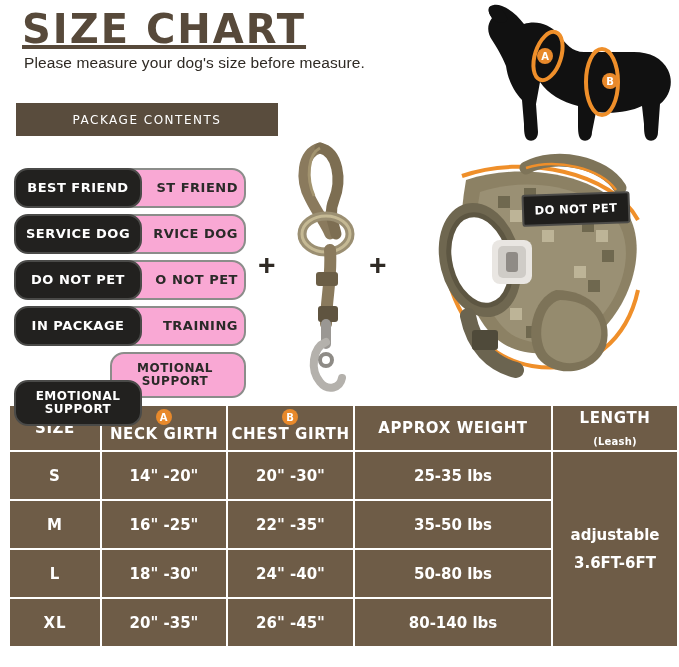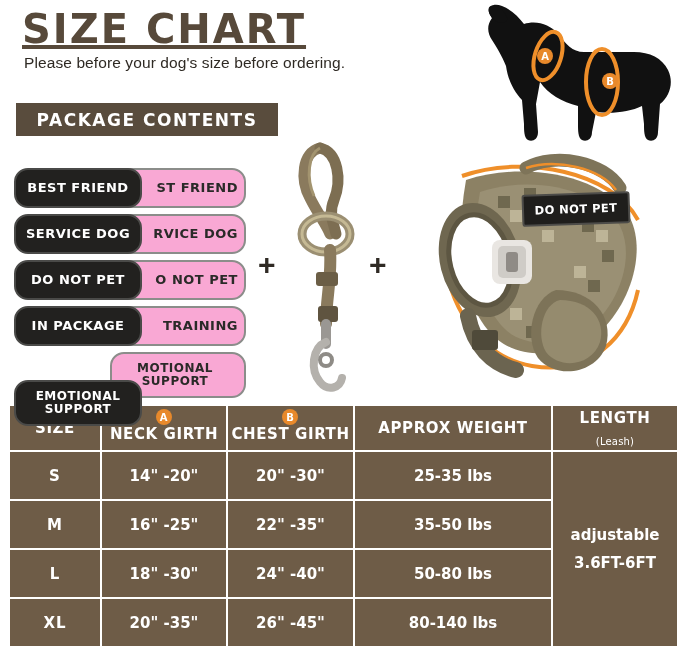--- a/index.html
+++ b/index.html
@@ -52,22 +52,22 @@
     width: 262px;
     height: 33px;
     background: #594c3d;
     display: flex;
     align-items: center;
     justify-content: center;
   }
   .pkg-banner span {
     color: #ffffff;
     font-family: "DejaVu Sans", sans-serif;
-    font-size: 17px;
-    font-weight: bold;
+    font-size: 12px;
+    font-weight: normal;
     letter-spacing: 1.5px;
     text-align: center;
   }
 
   
   .patches {
     position: absolute;
     left: 14px;
     top: 168px;
     width: 232px;
@@ -211,21 +211,21 @@
   }
   .table thead th {
     height: 44px;
     font-size: 15px;
     letter-spacing: 0.6px;
     position: relative;
   }
   .hdr-sub {
     display: block;
     font-size: 10px;
-    font-weight: normal;
+    font-weight: bold;
     letter-spacing: 0.2px;
     margin-top: 9px;
   }
   .hdr-with-marker {
     position: relative;
     display: inline-block;
     padding-top: 12px;
   }
   .hdr-with-marker .marker {
     position: absolute;
@@ -247,21 +247,21 @@
     font-size: 15px;
     line-height: 1.9;
   }
 </style>
 </head>
 <body>
 
 <div class="page">
 
   <div class="title">SIZE CHART</div>
-  <div class="subtitle">Please before your dog's size before ordering.</div>
+  <div class="subtitle">Please measure your dog's size before measure.</div>
 
   <div class="pkg-banner">
     <span>PACKAGE CONTENTS</span>
   </div>
 
   <div class="patches">
     <div class="patch-row">
       <div class="patch grey">ST FRIEND</div>
       <div class="patch dark">BEST FRIEND</div>
     </div>

